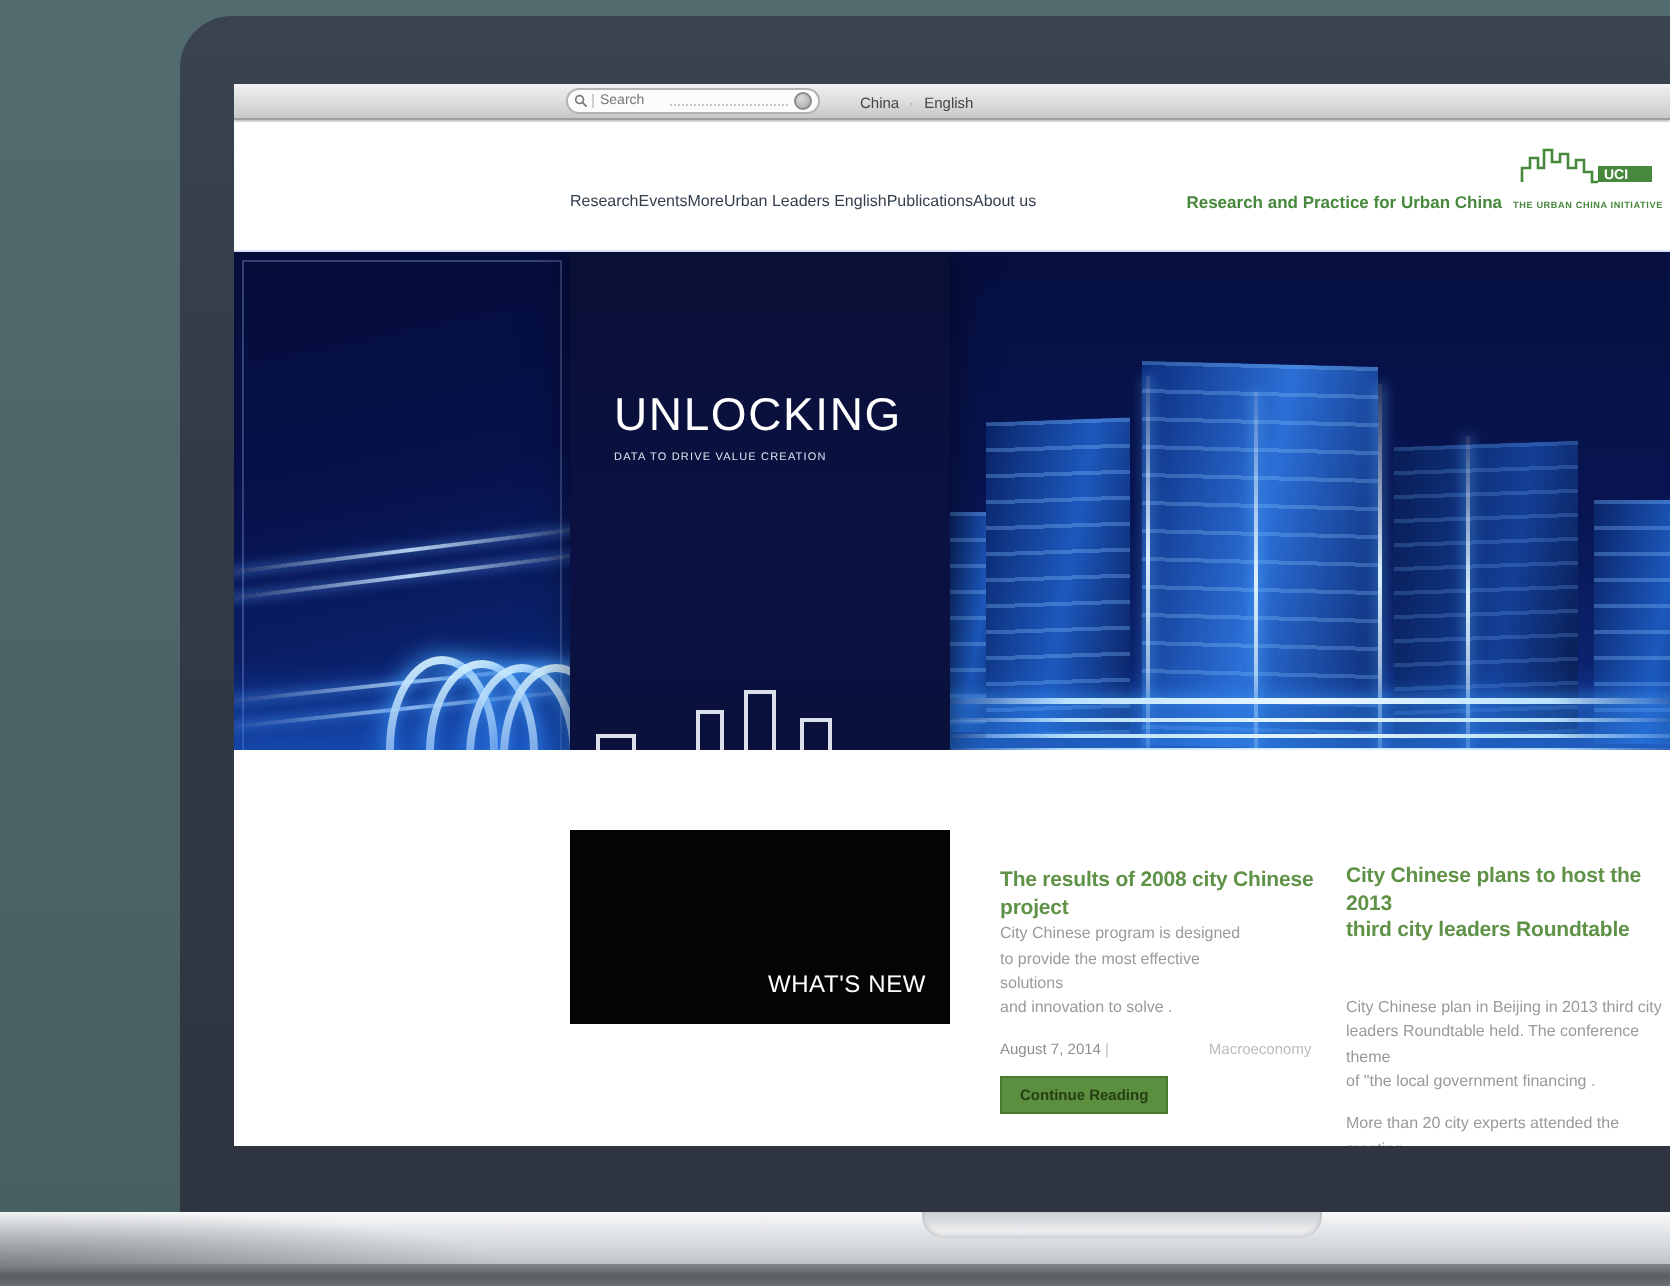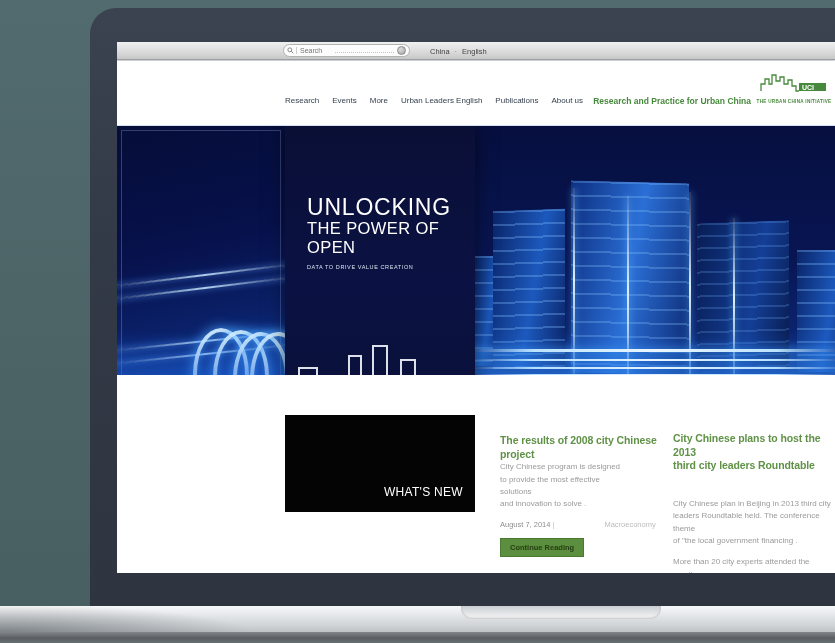--- a/index.html
+++ b/index.html
@@ -47,21 +47,21 @@
   .search-go{width:9px;height:9px;border-radius:50%;flex:0 0 auto;
     background:radial-gradient(circle at 35% 30%,#dcdcdc,#a6a6a6);
     border:1px solid #8a8a8a;cursor:pointer;}
   .lang{position:absolute;left:313px;top:5px;display:flex;gap:5px;
     font-size:7.5px;color:#454545;}
   .lang .sep{color:#9a9a9a;}
   .lang span{cursor:pointer;}
 
   
   .site-header{position:absolute;left:0;top:19px;width:100%;height:64px;background:#fff;}
-  .nav{position:absolute;left:168px;top:35px;display:flex;gap:13px;
+  .nav{position:absolute;left:168px;top:35px;display:flex;
     font-size:8px;color:#333f4d;}
   .nav span{cursor:pointer;white-space:nowrap;}
   .tagline{position:absolute;right:84px;top:35px;font-size:8.5px;font-weight:700;
     color:var(--accent);white-space:nowrap;}
   .logo{position:absolute;right:3px;top:11px;width:76px;text-align:center;cursor:pointer;}
   .logo-name{font-size:4.6px;letter-spacing:.3px;color:var(--accent);
     font-weight:700;margin-top:1px;white-space:nowrap;}
 
   
   .hero{position:absolute;left:0;top:83px;width:718px;height:250px;overflow:hidden;
@@ -202,21 +202,20 @@
         <div class="streak" style="bottom:40px;"></div>
         <div class="streak" style="bottom:47px;"></div>
         <div class="streak" style="bottom:55px;"></div>
         <div class="streak" style="bottom:64px;height:3px;"></div>
         <div class="streak" style="bottom:16px;"></div>
       </div>
 
       <div class="hero-center">
         <div class="hero-copy">
           <div class="hero-title1">UNLOCKING</div>
-          <div class="hero-title2">THE POWER OF OPEN</div>
           <div class="hero-sub">DATA TO DRIVE VALUE CREATION</div>
         </div>
         <svg class="skyline" viewBox="0 0 256 82">
           <path d="M0 66 H10 V48 H24 V66 H36 V36 H54 V64 H64 V48 H76 V64 H86 V24 H98 V72 H110 V14 H124 V64 H138 V28 H152 V66 H164 V80 H178 V52 H192 V66 H208 V44 H222 V66 H240 V58 H255" fill="none" stroke="#eef2f8" stroke-width="2" opacity="0.92"></path>
         </svg>
       </div>
     </div>
 
     <div class="whats-new">
       <div class="whats-new-label">WHAT'S NEW</div>

